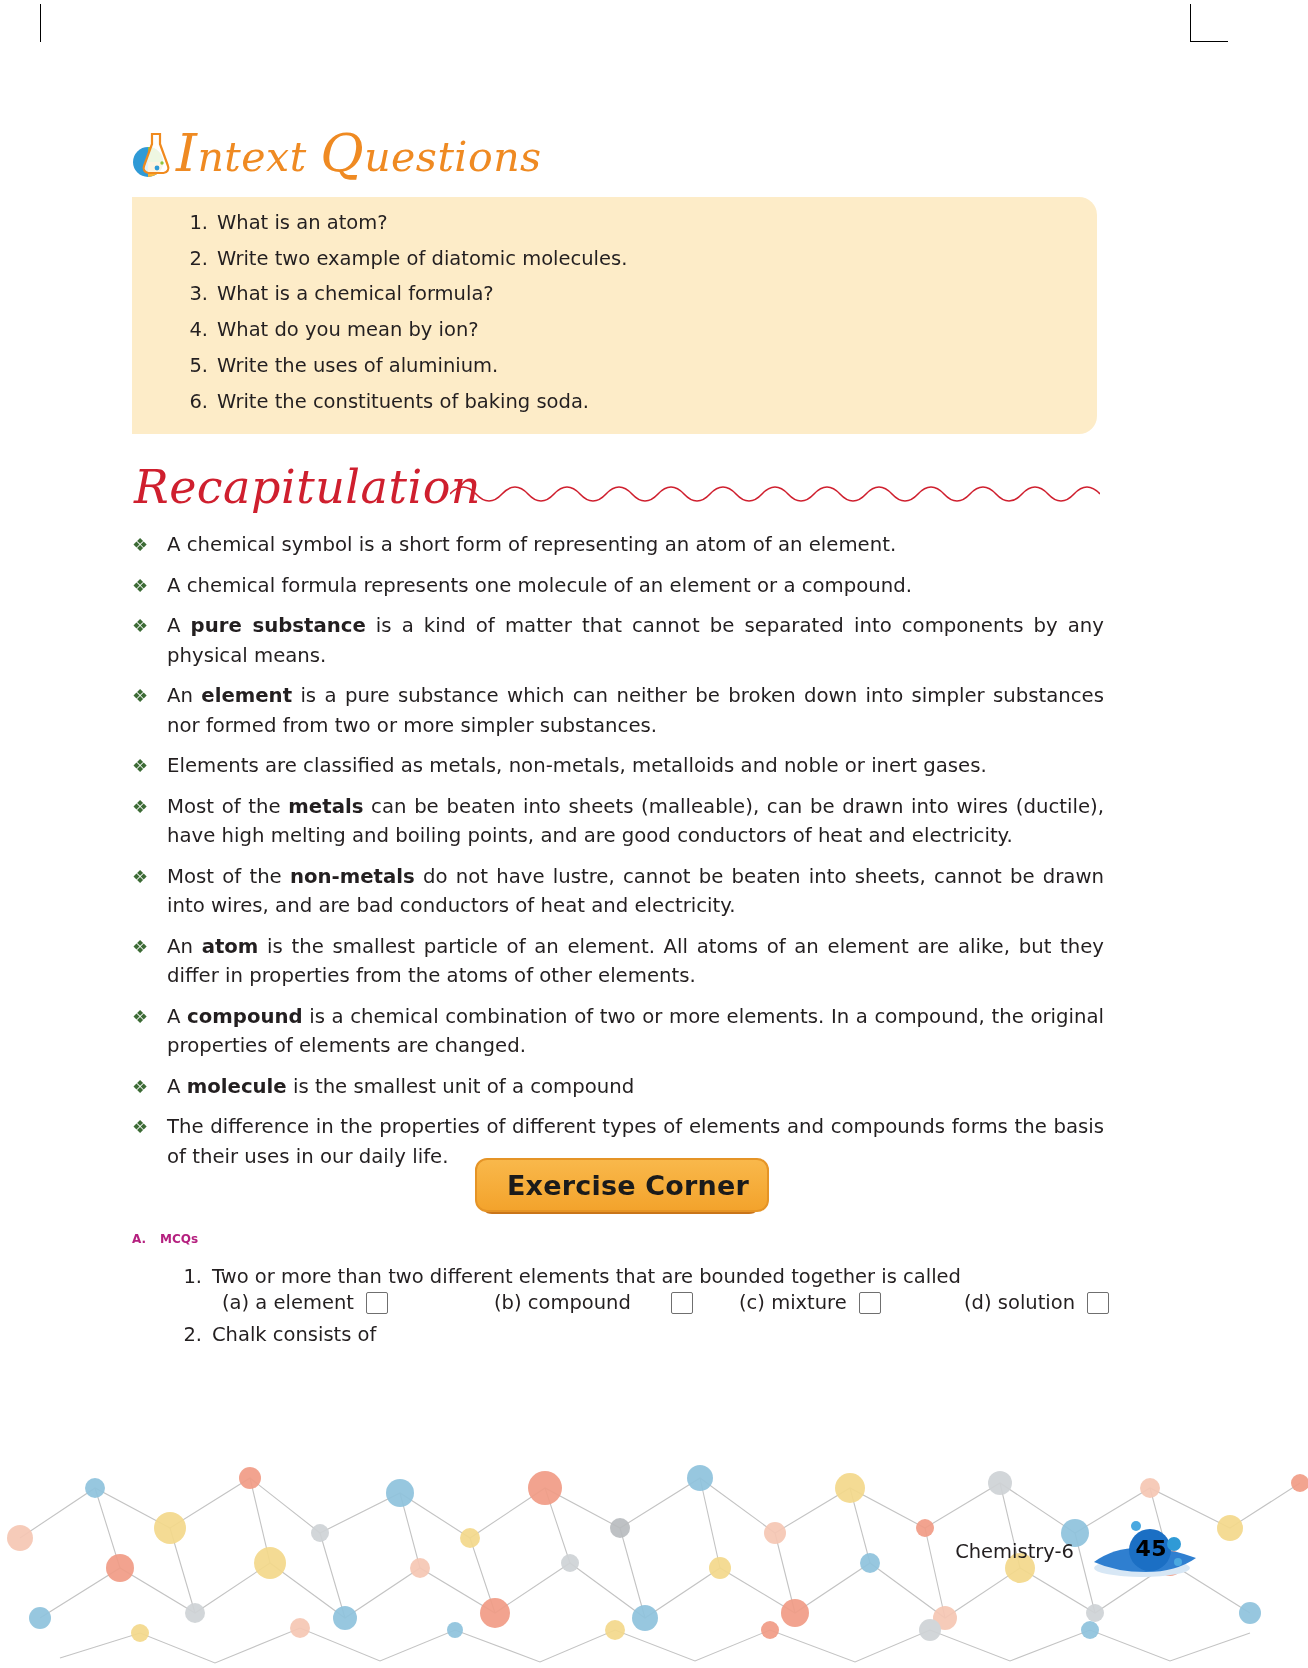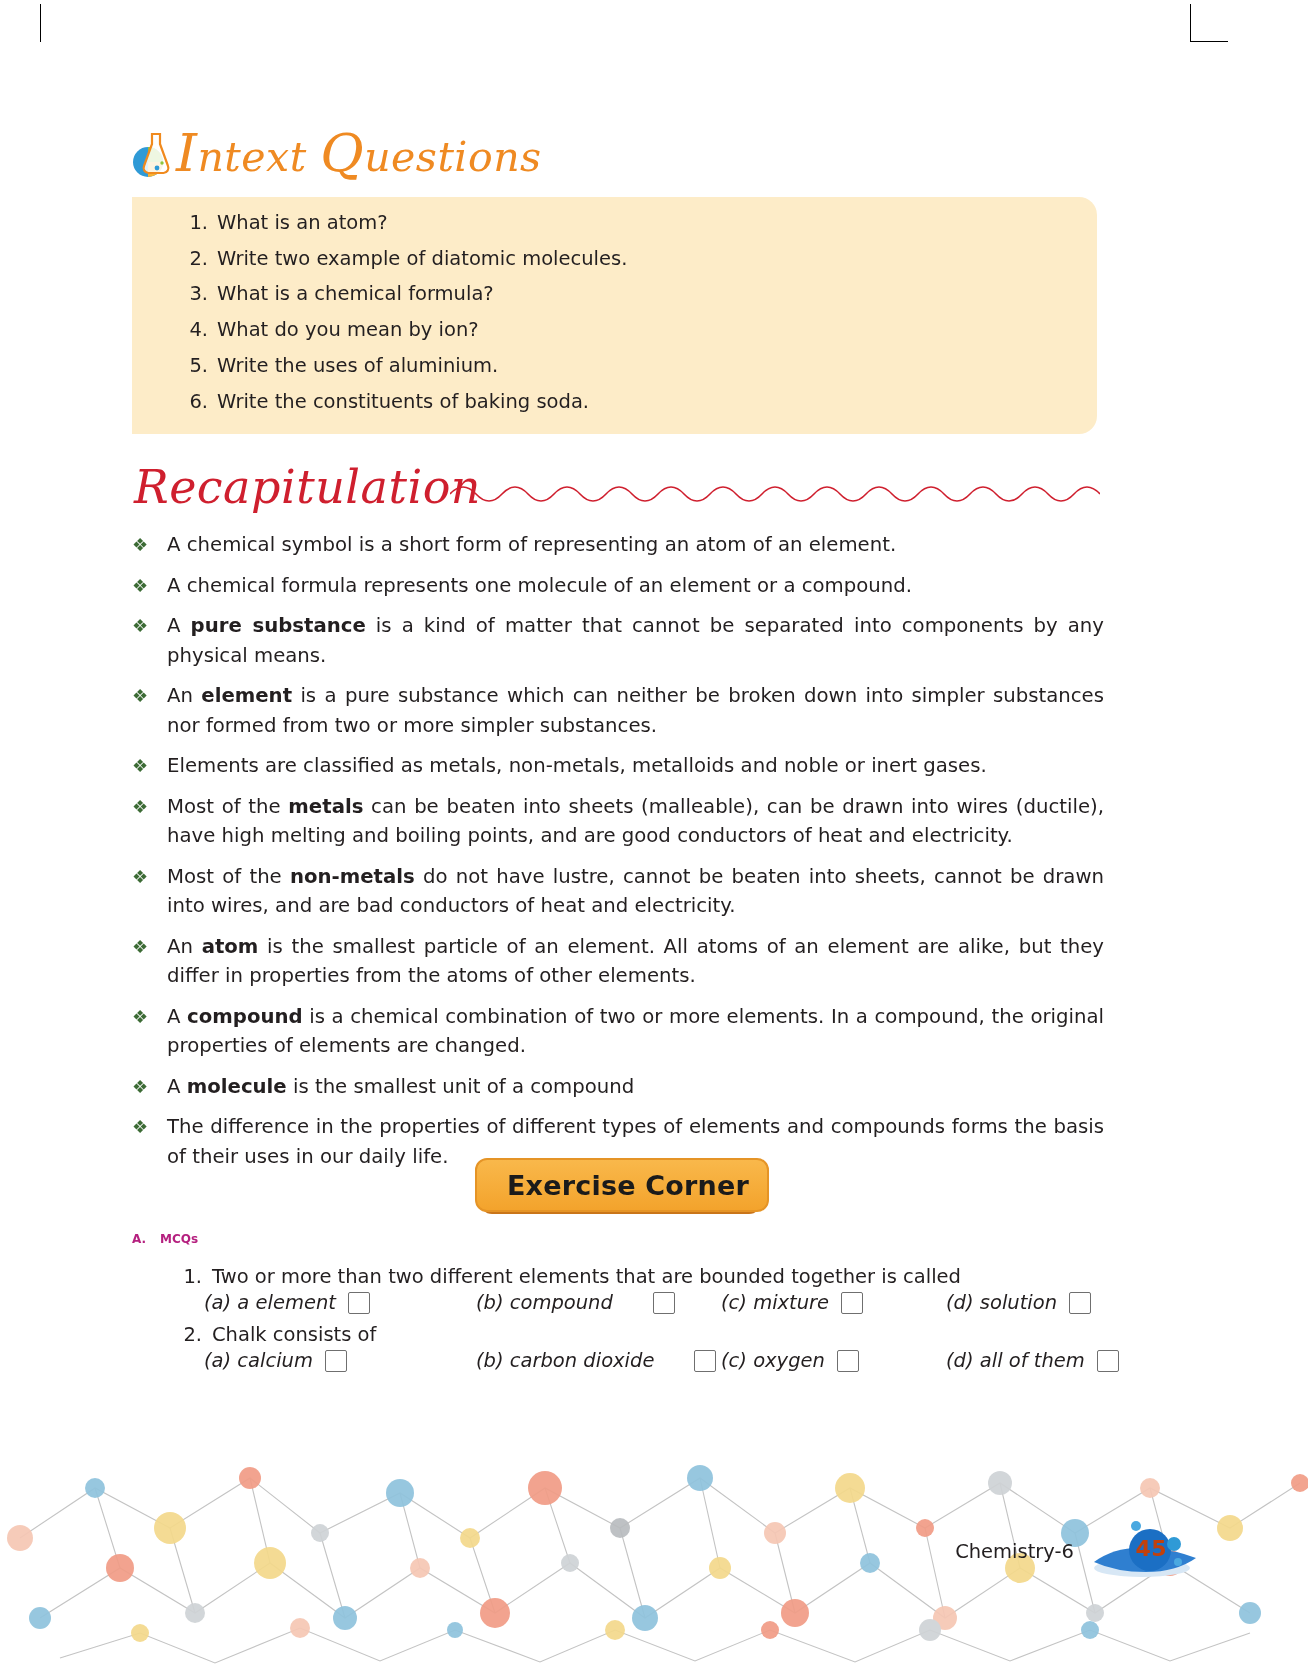--- a/index.html
+++ b/index.html
@@ -187,23 +187,22 @@
     margin-bottom: 3px;
   }
   .mcq-q .qnum {
     width: 34px;
     flex: none;
     text-align: right;
     padding-right: 10px;
   }
   .mcq-opts {
     display: flex;
-    margin-left: 36px;
+    margin-left: 54px;
     margin-bottom: 9px;
-    font-style: italic;
   }
   .opt {
     display: flex;
     align-items: center;
     flex: none;
   }
   .opt .lbl { white-space: nowrap; }
   .checkbox {
     display: inline-block;
     width: 20px;
@@ -239,21 +238,21 @@
     position: absolute;
     right: 108px;
     top: 1518px;
     width: 110px;
     height: 62px;
   }
   .page-num {
     position: absolute;
     right: 141px;
     top: 1536px;
-    color: #c2410c;
+    color: #000000;
     font-size: 22px;
     font-weight: bold;
     letter-spacing: 0.5px;
     text-align: right;
   }
 </style>
 </head>
 <body>
 
 <div class="crop crop-tl-v"></div>
@@ -387,38 +386,20 @@
       </span>
       <span class="opt opt-d">
         <span class="lbl">(d) solution</span>
         <span class="checkbox"></span>
       </span>
     </div>
 
     <div class="mcq-q">
       <span class="qnum">2.</span>
       <span>Chalk consists of</span>
-    </div>
-    <div class="mcq-opts">
-      <span class="opt opt-a">
-        <span class="lbl">(a) calcium</span>
-        <span class="checkbox"></span>
-      </span>
-      <span class="opt opt-b">
-        <span class="lbl">(b) carbon dioxide</span>
-        <span class="checkbox"></span>
-      </span>
-      <span class="opt opt-c">
-        <span class="lbl">(c) oxygen</span>
-        <span class="checkbox"></span>
-      </span>
-      <span class="opt opt-d">
-        <span class="lbl">(d) all of them</span>
-        <span class="checkbox"></span>
-      </span>
     </div>
   </div>
 
   <div class="footer-band">
     <svg width="1308" height="250" viewBox="0 0 1308 250">
       <g stroke="#b9b9b9" stroke-width="1.1" fill="none" opacity="0.85">
         <path d="M20 120 L95 70 L170 110 L250 60 L320 115 L400 75 L470 120 L545 70 L620 110 L700 60 L775 115 L850 70 L925 110 L1000 65 L1075 115 L1150 70 L1230 110 L1300 65"></path>
         <path d="M40 200 L120 150 L195 195 L270 145 L345 200 L420 150 L495 195 L570 145 L645 200 L720 150 L795 195 L870 145 L945 200 L1020 150 L1095 195 L1170 145 L1250 195"></path>
         <path d="M95 70 L120 150 M250 60 L270 145 M400 75 L420 150 M545 70 L570 145 M700 60 L720 150 M850 70 L870 145 M1000 65 L1020 150 M1150 70 L1170 145"></path>
         <path d="M170 110 L195 195 M320 115 L345 200 M470 120 L495 195 M620 110 L645 200 M775 115 L795 195 M925 110 L945 200 M1075 115 L1095 195"></path>

